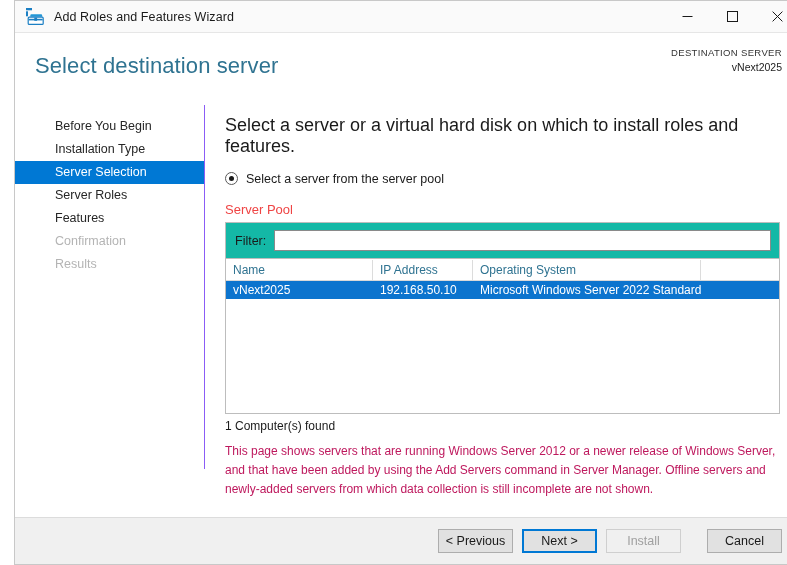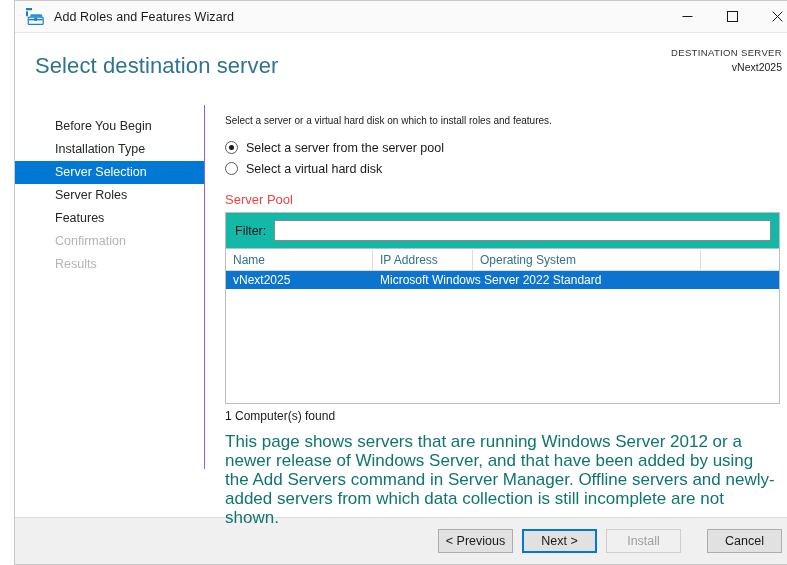--- a/index.html
+++ b/index.html
@@ -131,21 +131,21 @@
   }
 
   .content {
     flex: 1;
     padding: 10px 20px 0 20px;
     box-sizing: border-box;
     position: relative;
     min-width: 0;
   }
   .intro-text {
-    font-size: 10px;
+    font-size: 18px;
     color: #1a1a1a;
     margin-bottom: 12px;
   }
   .radio-row {
     display: flex;
     align-items: center;
     height: 19px;
     margin-bottom: 2px;
     cursor: default;
   }
@@ -267,22 +267,22 @@
   .gc.c2 { width: 228px; min-width: 228px; }
   .gc.c3 { flex: 1; }
 
   .found-text {
     font-size: 12px;
     color: #1a1a1a;
     margin-top: 5px;
     margin-bottom: 9px;
   }
   .desc-text {
-    font-size: 17px;
-    color: #0f766e;
+    font-size: 12px;
+    color: #be185d;
     line-height: 19px;
   }
 
   
   .footer {
     height: 47px;
     min-height: 47px;
     background: #f0f0f0;
     border-top: 1px solid #dcdcdc;
     display: flex;
@@ -373,42 +373,39 @@
     </div>
 
     <div class="content">
 
       <div class="intro-text">Select a server or a virtual hard disk on which to install roles and features.</div>
 
       <div class="radio-row">
         <span class="radio checked"></span>
         <span class="radio-label">Select a server from the server pool</span>
       </div>
-      <div class="radio-row">
-        <span class="radio"></span>
-        <span class="radio-label">Select a virtual hard disk</span>
-      </div>
 
       <div class="section-label">Server Pool</div>
 
       <div class="pool-filter">
         <span class="filter-label">Filter:</span>
         <input class="filter-input" type="text" value="" style="">
       </div>
 
       <div class="grid">
         <div class="grid-head">
           <div class="gh c0">Name</div>
           <div class="gh c1">IP Address</div>
           <div class="gh c2">Operating System</div>
           <div class="gh c3"></div>
         </div>
         <div class="grid-body">
           <div class="grid-row selected">
             <div class="gc c0">vNext2025</div>
+            <div class="gc c1">192.168.50.10</div>
             <div class="gc c2">Microsoft Windows Server 2022 Standard</div>
             <div class="gc c3"></div>
           </div>
         </div>
       </div>
 
       <div class="found-text">1 Computer(s) found</div>
       <div class="desc-text">This page shows servers that are running Windows Server 2012 or a newer release of Windows Server, and that have been added by using the Add Servers command in Server Manager. Offline servers and newly-added servers from which data collection is still incomplete are not shown.</div>
 
     </div>

